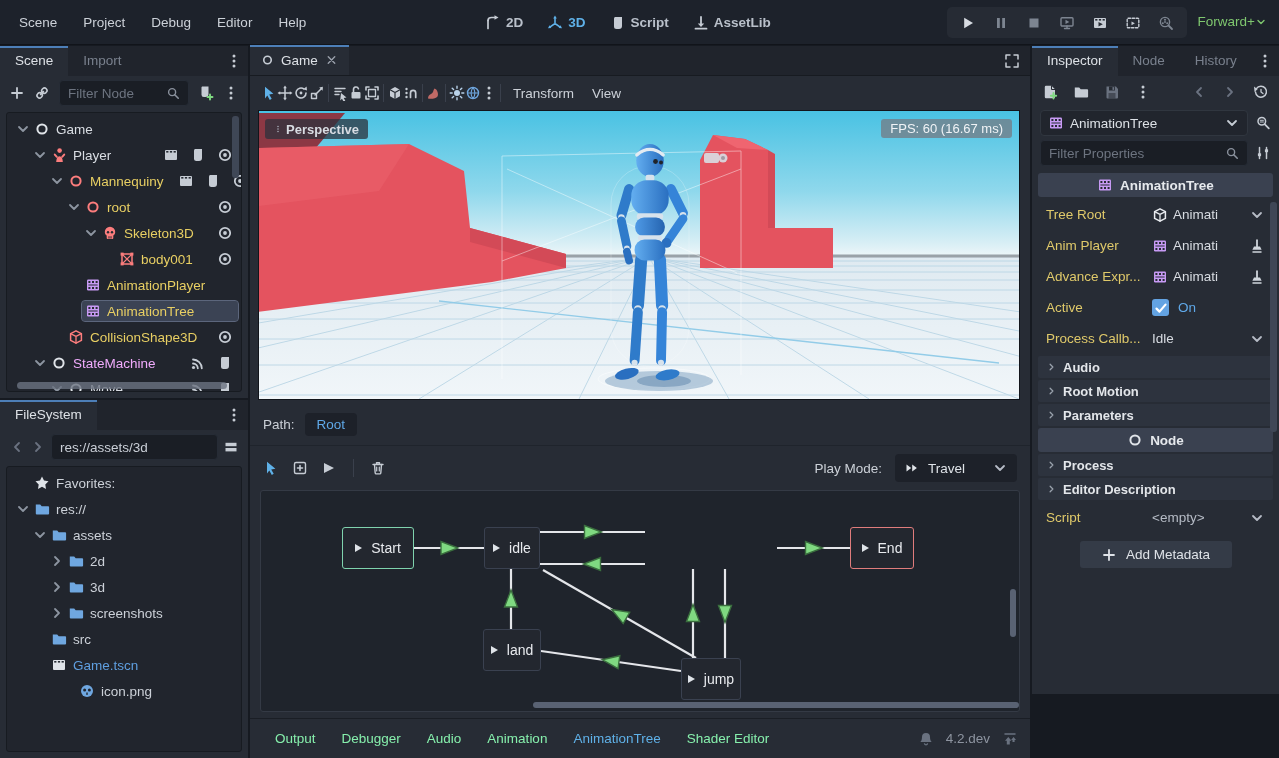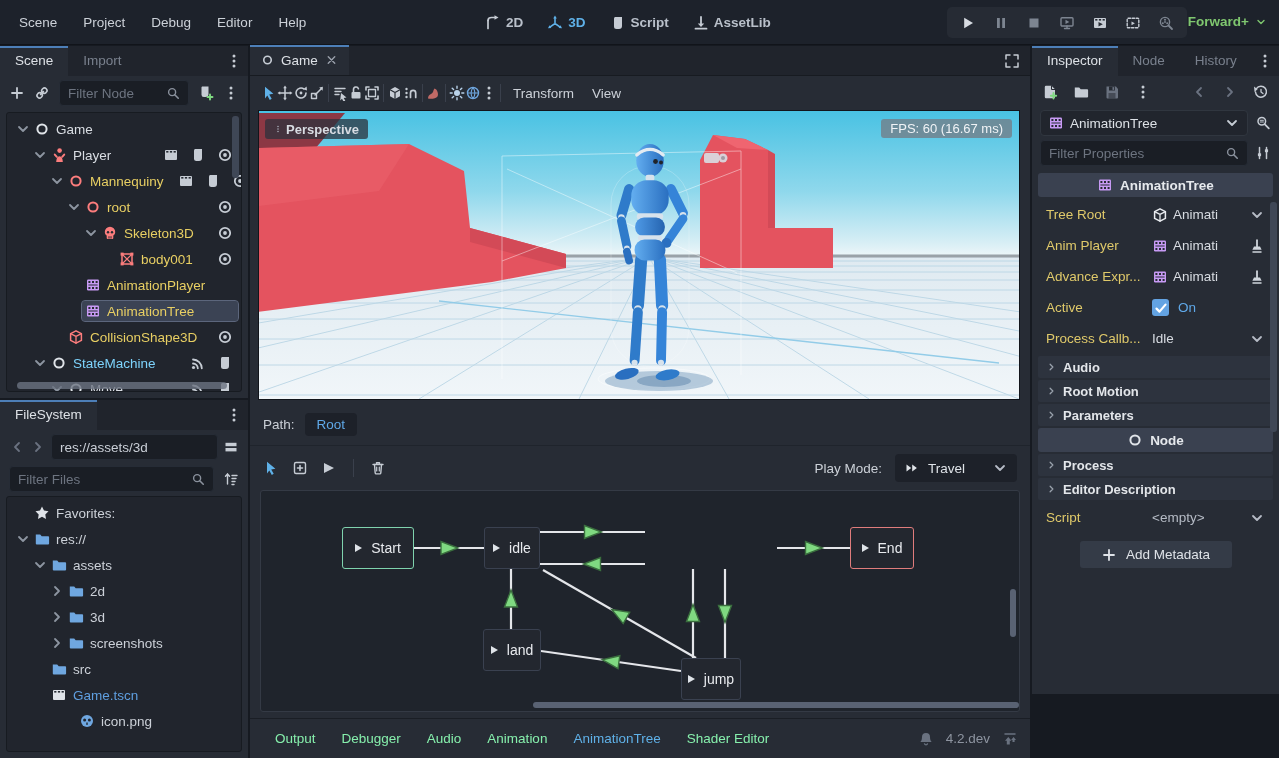--- a/index.html
+++ b/index.html
@@ -10,21 +10,21 @@
   .flexsp{flex:1}
   
   .topbar{position:absolute;left:0;top:0;width:1279px;height:45px;background:#1d222b;border-bottom:1px solid #11141a;display:flex;align-items:center}
   .menus{display:flex;padding-left:6px}
   .menu-item{padding:0 13px;color:#ccd1d8;line-height:45px}
   .modes{position:absolute;left:478px;top:0;height:45px;display:flex;align-items:center;gap:10px}
   .mode{display:flex;align-items:center;gap:5px;padding:0 7px;font-weight:bold;color:#b9c0ca}
   .mode.active{color:#5fb1e8}
   .mode.active .ic{color:#5fb1e8}
   .playbox{position:absolute;left:947px;top:7px;height:31px;background:#262b34;border-radius:5px;display:flex;align-items:center;padding:0 13px;gap:17px}
-  .renderer{position:absolute;right:12px;top:0;height:43px;display:flex;align-items:center;gap:6px;color:#7fc76f;font-weight:bold}
+  .renderer{position:absolute;right:12px;top:0;height:43px;display:flex;align-items:center;color:#7fc76f;font-weight:normal}
   .renderer .ic{color:#7fc76f;width:12px}
   
   .dock{position:absolute;background:#272c35;display:flex;flex-direction:column}
   .dock-tabs{height:30px;background:#20242c;display:flex;align-items:flex-end;flex:none}
   .dock-tab{height:30px;line-height:30px;padding:0 15px;color:#79808d}
   .dock-tab.active{background:#272c35;color:#dde1e6;box-shadow:inset 0 2px 0 #4d7fb8}
   .dock-tabs .dots{margin-left:auto;margin-right:6px;align-self:center}
   .tree{margin:2px 6px 6px;background:#21252d;border:1px solid #171b21;border-radius:3px;overflow:hidden;flex:1;position:relative;padding-top:3px}
   .trow{display:flex;align-items:center;height:26px;padding-right:8px;white-space:nowrap}
   .trow .arrow{width:16px;color:#8d95a1;flex:none}
@@ -493,21 +493,21 @@
           <svg width="16" height="16" viewBox="0 0 16 16" fill="none" stroke-linecap="round" stroke-linejoin="round">
             <path d="M4 6l4 4 4-4" stroke="currentColor" stroke-width="1.8"></path>
           </svg>
         </span>
         <span class="rowbox">
           <span class="ic" style="color: rgb(223, 227, 232);">
             <svg width="16" height="16" viewBox="0 0 16 16" fill="none" stroke-linecap="round" stroke-linejoin="round">
               <circle cx="8" cy="8" r="4.6" stroke="currentColor" stroke-width="2"></circle>
             </svg>
           </span>
-          <span class="tlabel" style="color: #7dd3fc;">StateMachine</span>
+          <span class="tlabel" style="color: #f0abfc;">StateMachine</span>
         </span>
         <span class="flexsp"></span>
         <span class="ic rowbtn" style="color: rgb(198, 204, 212);">
           <svg width="16" height="16" viewBox="0 0 16 16" fill="none" stroke-linecap="round" stroke-linejoin="round">
             <circle cx="3.5" cy="12.5" r="1.6" fill="currentColor"></circle>
             <path d="M3 8.5a5 5 0 0 1 4.8 4.8M3 4.5a9 9 0 0 1 8.8 8.8" stroke="currentColor" stroke-width="1.8"></path>
           </svg>
         </span>
         <span class="ic rowbtn" style="color: rgb(198, 204, 212);">
           <svg width="16" height="16" viewBox="0 0 16 16" fill="none" stroke-linecap="round" stroke-linejoin="round">
@@ -571,37 +571,20 @@
           <path d="M6 4l4 4-4 4" stroke="currentColor" stroke-width="1.8"></path>
         </svg>
       </span>
     <div class="field valtext" style="flex:1">
       <span class="ph">res://assets/3d</span>
     </div>
     <span class="ic">
         <svg width="16" height="16" viewBox="0 0 16 16" fill="none" stroke-linecap="round" stroke-linejoin="round">
           <rect x="2.5" y="3.8" width="11" height="3.4" fill="currentColor"></rect>
           <rect x="2.5" y="9" width="11" height="3.4" fill="currentColor"></rect>
-        </svg>
-      </span>
-  </div>
-  <div class="toolrow" style="height:30px">
-    <div class="field" style="flex:1">
-      <span class="ph">Filter Files</span>
-      <span class="ic">
-          <svg width="16" height="16" viewBox="0 0 16 16" fill="none" stroke-linecap="round" stroke-linejoin="round">
-            <circle cx="7" cy="7" r="4" stroke="currentColor" stroke-width="1.6"></circle>
-            <path d="M10 10l4 4" stroke="currentColor" stroke-width="1.8"></path>
-          </svg>
-        </span>
-    </div>
-    <span class="ic">
-        <svg width="16" height="16" viewBox="0 0 16 16" fill="none" stroke-linecap="round" stroke-linejoin="round">
-          <path d="M4.5 3v10M4.5 3L2.5 5.3M4.5 3l2 2.3" stroke="currentColor" stroke-width="1.4"></path>
-          <path d="M9 4.5h5M9 7.5h4M9 10.5h3M9 13.5h2" stroke="currentColor" stroke-width="1.4"></path>
         </svg>
       </span>
   </div>
   <div class="tree" id="fs-tree">
       <div class="trow" style="padding-left: 8px;">
         <span class="ic arrow"></span>
         <span class="rowbox">
           <span class="ic" style="color: rgb(223, 227, 232);">
             <svg width="16" height="16" viewBox="0 0 16 16" fill="none" stroke-linecap="round" stroke-linejoin="round">
               <path fill="currentColor" d="M8 1.5l2 4.1 4.5.6-3.2 3.2.7 4.5L8 11.8l-4 2.1.7-4.5L1.5 6.2 6 5.6z"></path>

